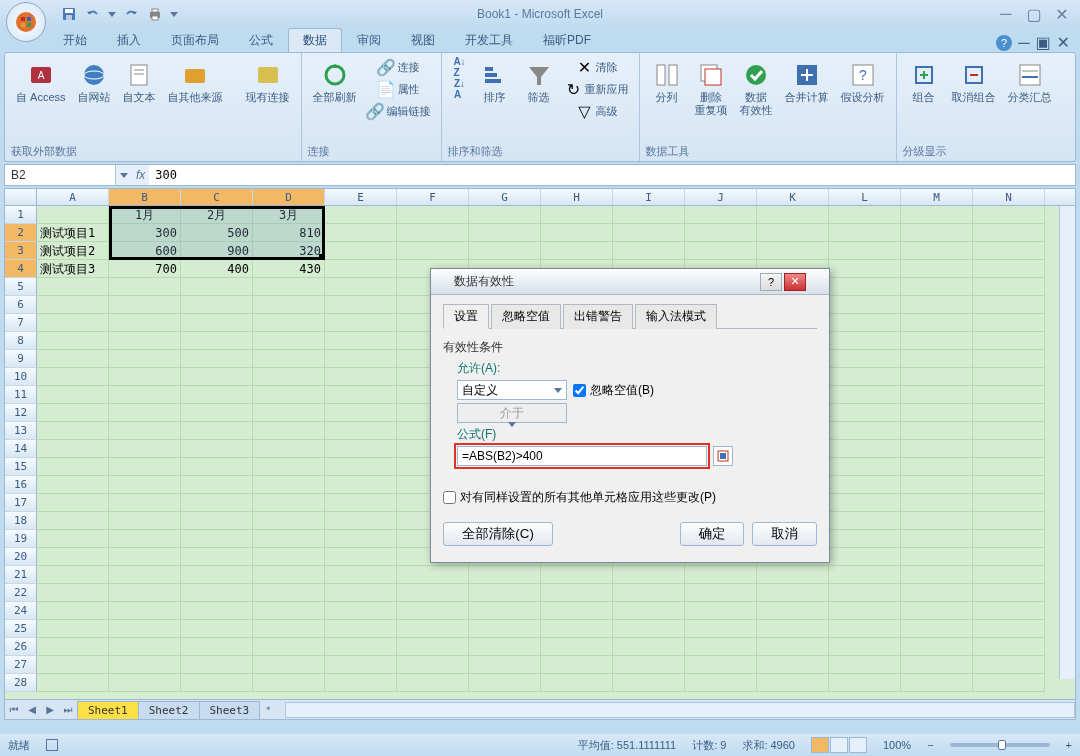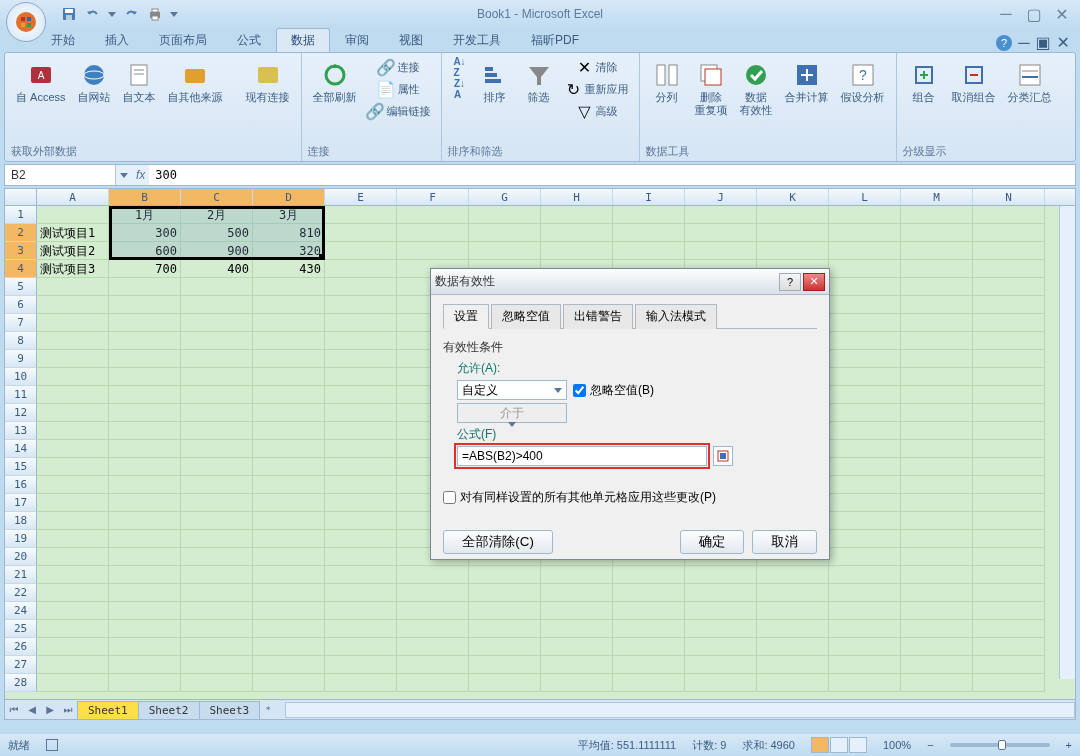--- a/index.html
+++ b/index.html
@@ -9,21 +9,21 @@
 .titlebar { height:28px; background:linear-gradient(#d8e8f7,#bfdbf0); display:flex; align-items:center; padding:0 6px; position:relative; }
 .office-btn { width:40px; height:40px; border-radius:50%; background:radial-gradient(#fff,#d0e4f5); border:1px solid #8ca8c8; position:absolute; left:6px; top:2px; z-index:10; display:flex; align-items:center; justify-content:center; }
 .office-btn svg { width:24px; height:24px; }
 .qat { margin-left:52px; display:flex; gap:2px; align-items:center; }
 .qat-btn { width:22px; height:22px; display:flex; align-items:center; justify-content:center; border:1px solid transparent; border-radius:2px; }
 .title-text { position:absolute; left:50%; transform:translateX(-50%); font-size:12px; color:#597a9e; }
 .win-ctrls { margin-left:auto; display:flex; gap:4px; }
 .win-btn { width:24px; height:18px; display:flex; align-items:center; justify-content:center; color:#6a7f99; }
 
 
-.ribbon-tabs { height:24px; background:#bfdbf0; display:flex; padding-left:36px; align-items:flex-end; }
+.ribbon-tabs { height:24px; background:#bfdbf0; display:flex; padding-left:48px; align-items:flex-end; }
 .rtab { padding:3px 14px; font-size:12px; color:#3b5c82; cursor:pointer; border:1px solid transparent; border-bottom:none; border-radius:3px 3px 0 0; }
 .rtab.active { background:#dbe9f7; border-color:#9db8d2; color:#2a4d78; }
 .help-area { margin-left:auto; display:flex; align-items:center; gap:6px; padding-right:10px; color:#3b5c82; }
 
 
 .ribbon { height:110px; background:linear-gradient(#e6f0fa,#d5e5f4); border:1px solid #9db8d2; margin:0 4px; border-radius:3px; display:flex; }
 .rgroup { border-right:1px solid #b0c6dd; display:flex; flex-direction:column; padding:3px 6px 1px; }
 .rgroup-body { flex:1; display:flex; align-items:flex-start; gap:2px; }
 .rgroup-label { font-size:11px; color:#5a7599; padding:1px 0; }
 .rbtn { display:flex; flex-direction:column; align-items:center; justify-content:center; padding:2px 4px; border:1px solid transparent; border-radius:3px; min-width:38px; cursor:pointer; }
@@ -70,39 +70,39 @@
 .statusbar { position:absolute; left:0; right:0; bottom:0; height:22px; background:linear-gradient(#d8e8f7,#bfdbf0); display:flex; align-items:center; font-size:11px; color:#3b5c82; padding:0 8px; gap:16px; }
 .statusbar .spacer { flex:1; }
 .zoom-slider { width:100px; height:4px; background:#9db8d2; position:relative; border-radius:2px; }
 .zoom-thumb { position:absolute; left:48px; top:-3px; width:8px; height:10px; background:#fff; border:1px solid #5a7599; border-radius:2px; }
 .viewbtns { display:flex; gap:1px; }
 .viewbtn { width:18px; height:16px; border:1px solid #9db8d2; background:#e6f0fa; }
 .viewbtn.active { background:#f2b864; }
 
 
 .dialog { position:absolute; left:430px; top:268px; width:400px; background:#f0f0f0; border:1px solid #7a8a9c; box-shadow:2px 2px 8px rgba(0,0,0,.3); font-size:12px; }
-.dlg-title { height:26px; background:linear-gradient(#fdfefe,#d8e0ea); display:flex; align-items:center; padding:0 4px; border-bottom:1px solid #b0b8c4; }
+.dlg-title { height:26px; background:linear-gradient(#fdfefe,#d8e0ea); display:flex; align-items:center; padding:0 23px; border-bottom:1px solid #b0b8c4; }
 .dlg-title-txt { flex:1; color:#333; }
 .dlg-tbtn { width:22px; height:18px; border:1px solid #a0acb8; background:linear-gradient(#f5f5f5,#dcdcdc); margin-left:2px; display:flex; align-items:center; justify-content:center; font-size:11px; }
 .dlg-tbtn.close { background:linear-gradient(#e88,#c33); color:#fff; border-color:#a02020; }
-.dlg-body { padding:8px 12px 5px; }
+.dlg-body { padding:8px 12px 16px; }
 .dlg-tabs { display:flex; border-bottom:1px solid #b0b8c4; margin-bottom:10px; }
 .dlg-tab { padding:3px 10px; border:1px solid #b0b8c4; border-bottom:none; background:#e8e8e8; margin-right:2px; position:relative; top:1px; }
 .dlg-tab.active { background:#f0f0f0; border-bottom:1px solid #f0f0f0; }
 .dlg-section-title { margin:6px 0 4px; color:#333; }
 .dlg-row { display:flex; align-items:center; gap:6px; margin:3px 0 3px 14px; }
 .dlg-label { min-width:60px; color:#0f766e; }
 .dlg-label.disabled { color:#999; }
 .dlg-select { border:1px solid #9db8d2; background:#fff; padding:1px 4px; width:110px; height:20px; display:flex; align-items:center; justify-content:space-between; }
 .dlg-select.disabled { background:#eee; color:#999;flex-direction:column; }
 .dlg-input { border:1px solid #9db8d2; background:#fff; padding:1px 4px; width:250px; height:20px; display:flex; align-items:center; font-family:Consolas,monospace; }
 .redbox { outline:2px solid #e03028; outline-offset:1px; }
 .dlg-check { display:flex; align-items:center; gap:4px; }
 .dlg-check input { width:13px; height:13px; }
-.dlg-btns { display:flex; justify-content:space-between; gap:8px; margin-top:24px; }
+.dlg-btns { display:flex; justify-content:space-between; gap:8px; margin-top:16px; }
 .dlg-btn { padding:2px 18px; border:1px solid #9db8d2; background:linear-gradient(#fdfdfd,#e2e8ef); border-radius:3px; }
 .dlg-btn.left { margin-right:auto; }
 .refedit-btn { width:20px; height:20px; border:1px solid #9db8d2; background:#fff; display:flex; align-items:center; justify-content:center; }
 
 .dropdown-arrow { width:0; height:0; border-left:4px solid transparent; border-right:4px solid transparent; border-top:5px solid #5a7599; }
 </style>
 </head>
 <body>
 
 <div class="titlebar">

